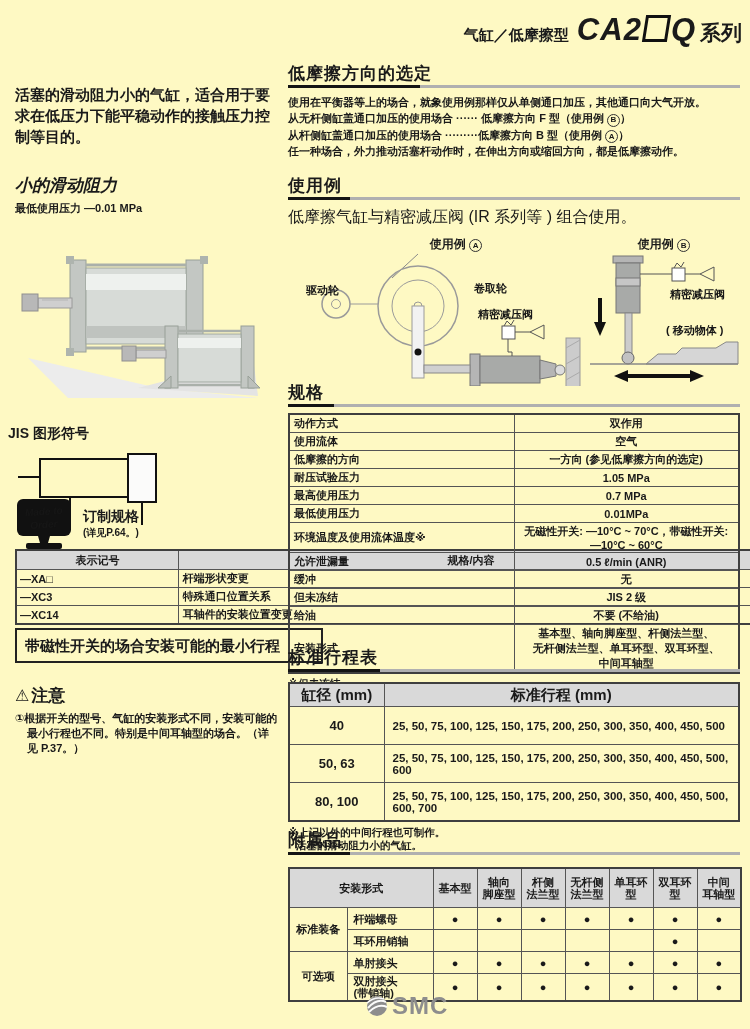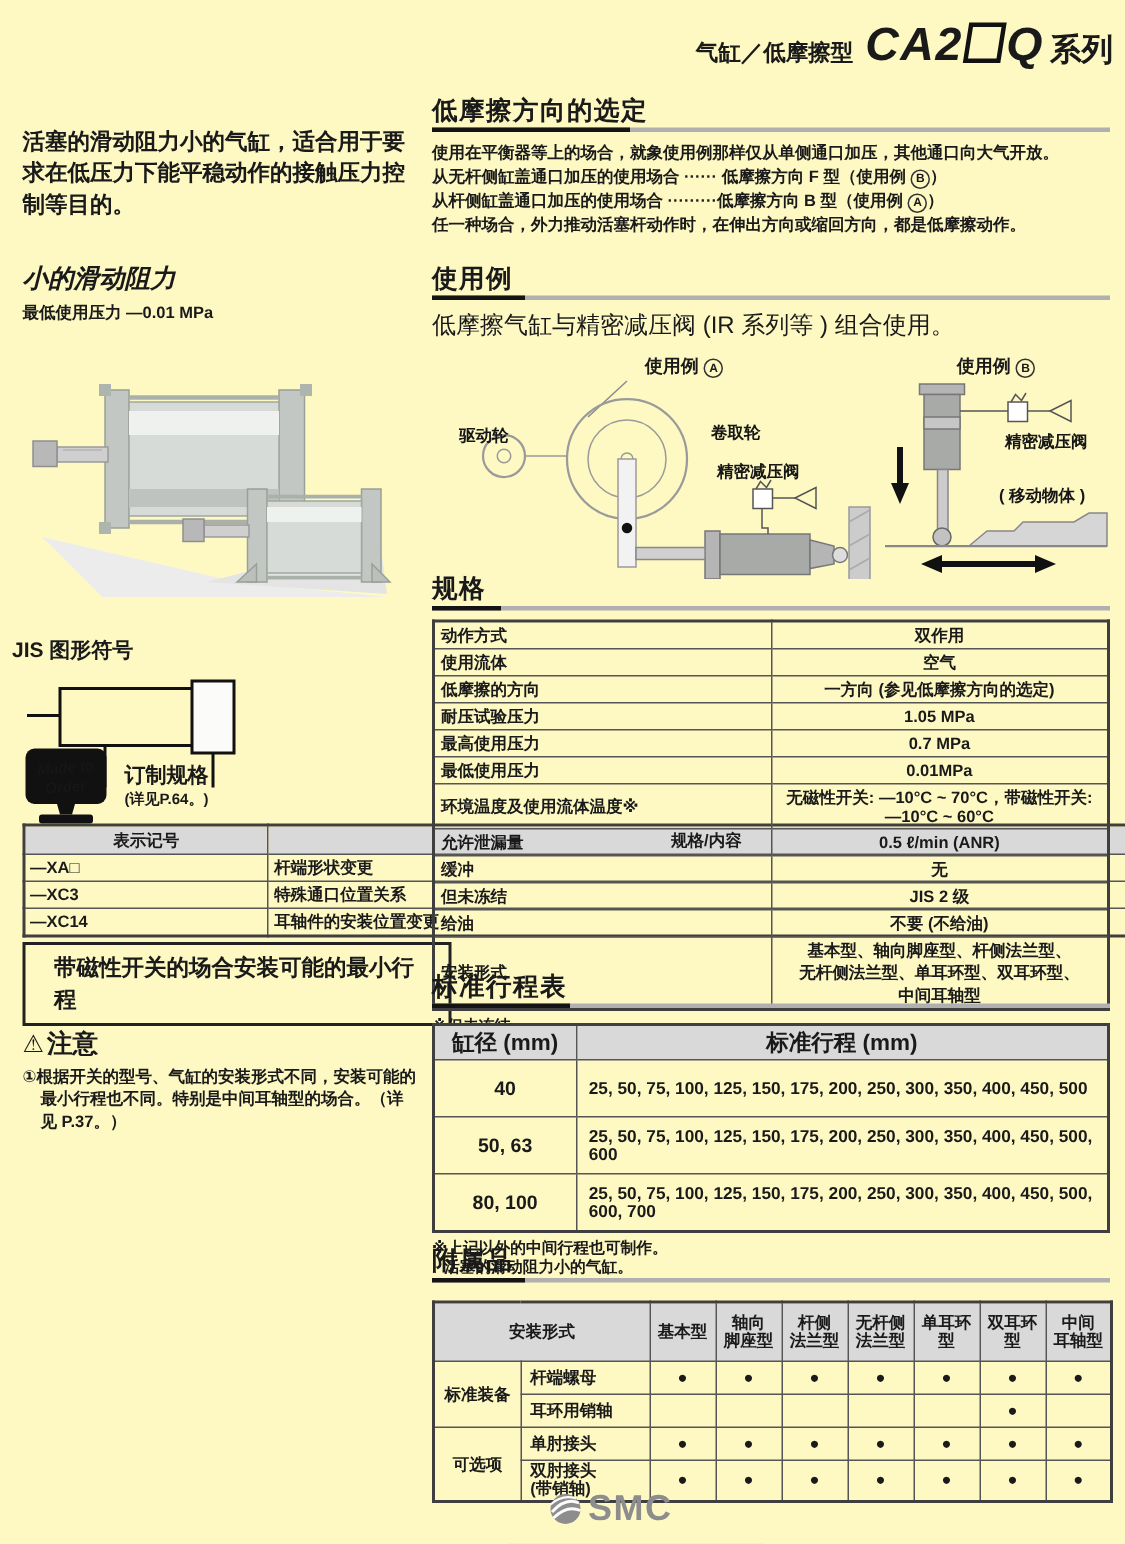--- a/index.html
+++ b/index.html
@@ -21,22 +21,22 @@
   .slide-t{position:absolute;left:15px;top:174px;font-size:17px;font-weight:700;font-style:italic;}
   .slide-s{position:absolute;left:15px;top:201px;font-size:11px;font-weight:700;}
   .photo{position:absolute;left:8px;top:238px;}
   .jis-t{position:absolute;left:8px;top:425px;font-size:14px;font-weight:700;}
   .jis-sym{position:absolute;left:18px;top:447px;}
   .mto{position:absolute;left:15px;top:498px;display:flex;align-items:flex-start;}
   .mto .txt{margin-left:8px;margin-top:10px;}
   .mto .l1{font-size:14px;font-weight:700;}
   .mto .l2{font-size:10px;font-weight:700;}
   .symtable{position:absolute;left:15px;top:549px;width:258px;}
-  .minbox{position:absolute;left:15px;top:628px;width:286px;border:2px solid #222;
-          box-sizing:border-box;padding:5px 19px;font-size:15px;line-height:21px;font-weight:700;}
+  .minbox{position:absolute;left:15px;top:628px;width:308px;border:2px solid #222;
+          box-sizing:border-box;padding:5px 8px;font-size:15px;line-height:21px;font-weight:700;}
   .caution{position:absolute;left:15px;top:684px;width:264px;}
   .caution .ct{font-size:17px;font-weight:700;}
   .caution .warn{font-size:16px;margin-right:2px;}
   .caution .cb{margin-top:4px;font-size:11px;line-height:15px;font-weight:700;
                padding-left:12px;text-indent:-12px;}
   
   .rsec{position:absolute;left:288px;width:452px;}
   .d-sec{top:64px;} .u-sec{top:176px;} .s-sec{top:383px;} .t-sec{top:648px;} .a-sec{top:831px;}
   .dlines{margin-top:6px;font-size:11px;line-height:16px;font-weight:700;}
   .u-intro{margin-top:7px;font-size:16px;font-weight:400;}

